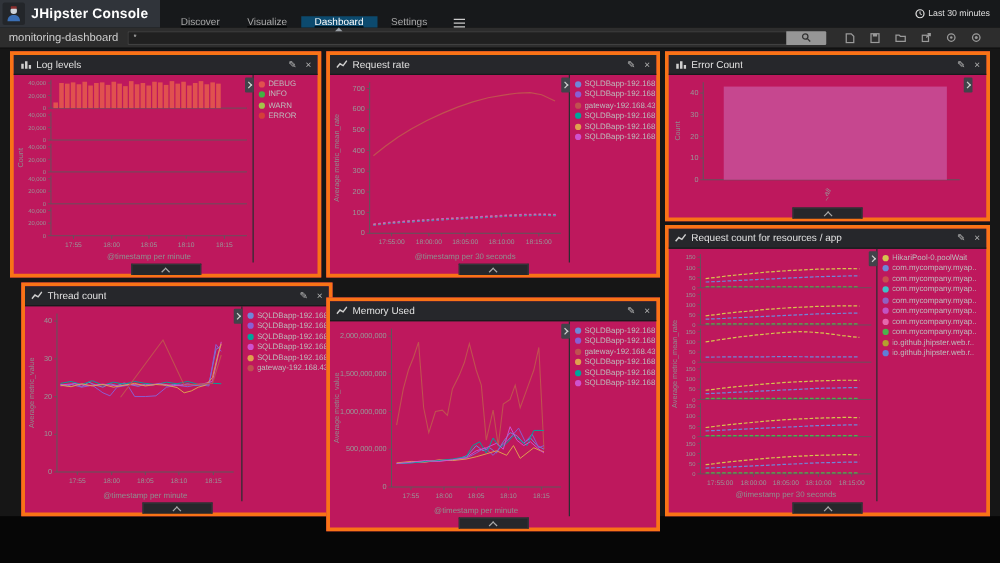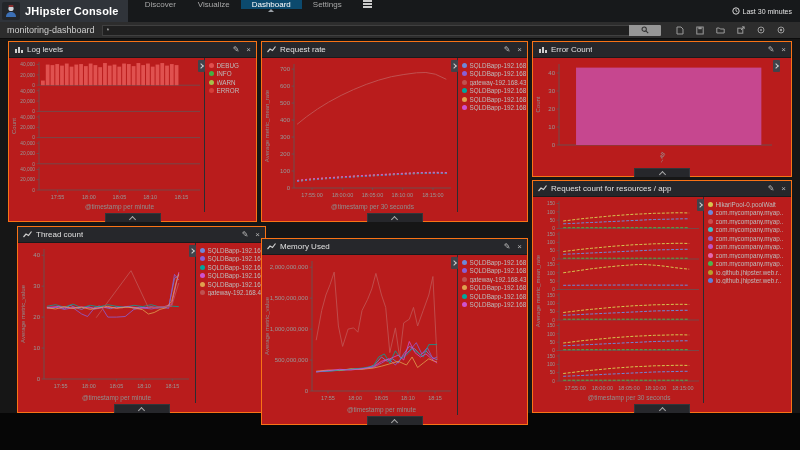--- a/index.html
+++ b/index.html
@@ -2,38 +2,38 @@
 <html><head>
 <meta charset="utf-8">
 <style>
   html,body{margin:0;padding:0;background:#000;}
   body{width:800px;height:450px;overflow:hidden;font-family:"Liberation Sans",sans-serif;-webkit-font-smoothing:antialiased;}
   
   .navbar{height:22px;background:#17191b;display:flex;align-items:stretch;}
   .brand{display:flex;align-items:center;background:#30343a;padding:0 9px 0 2px;gap:5px;}
   .brand-logo{width:18px;height:18px;background:#23262a;border-radius:2px;display:flex;align-items:center;justify-content:center;}
   .brand-text{color:#fff;font-size:11px;font-weight:bold;letter-spacing:.2px;white-space:nowrap;}
-  .nav-items{display:flex;align-items:flex-start;margin-left:6px;}
+  .nav-items{display:flex;align-items:flex-end;margin-left:6px;text-decoration:underline;}
   .nav-item{color:#a8a8a8;font-size:8px;padding:0 11px;display:flex;align-items:center;position:relative;cursor:pointer;}
   .nav-item.active{background:#0c4a6e;color:#fff;}
   .nav-item.active::after{content:'';position:absolute;left:50%;bottom:-3px;margin-left:-3px;border-left:3px solid transparent;border-right:3px solid transparent;border-bottom:3px solid #9aa0a6;}
   .burger{display:flex;flex-direction:column;justify-content:center;gap:1.5px;padding:0 10px;}
   .burger i{display:block;width:9px;height:1.5px;background:#ccc;}
   .nav-right{margin-left:auto;display:flex;align-items:center;gap:3px;color:#e0e0e0;font-size:7px;padding-right:8px;white-space:nowrap;}
   
   .toolbar{height:16px;background:#2d2d2d;display:flex;align-items:center;padding:0 7px;gap:7px;border-bottom:1px solid #0c0c0c;}
   .dash-name{color:#cfcfcf;font-size:9px;white-space:nowrap;}
   .query-wrap{flex:1;display:flex;height:11px;}
   .query-input{flex:1;background:#202020;border:1px solid #404040;border-right:none;color:#bbb;font-size:7px;padding:0 4px;outline:none;border-radius:1px 0 0 1px;}
   .search-btn{width:32px;background:#969696;border:none;display:flex;align-items:center;justify-content:center;border-radius:0 1px 1px 0;cursor:pointer;}
   .tool-icons{display:flex;gap:12px;padding:0 8px;align-items:center;}
   .tool-icons .tbtn{display:flex;align-items:center;justify-content:center;cursor:pointer;}
   
   .content{position:relative;height:374px;background:#161616;}
-  .panel{position:absolute;background:#b91c1c;border:1px solid #f97316;display:flex;flex-direction:column;box-sizing:border-box;}
+  .panel{position:absolute;background:#be185d;border:3px solid #f97316;display:flex;flex-direction:column;box-sizing:border-box;}
   #p-log{left:8px;top:2px;width:249px;height:181px;}
   #p-req{left:261px;top:2px;width:267px;height:181px;}
   #p-err{left:532px;top:2px;width:260px;height:136px;}
   #p-res{left:532px;top:141px;width:260px;height:233px;}
   #p-thr{left:17px;top:187px;width:249px;height:187px;}
   #p-mem{left:261px;top:199px;width:267px;height:187px;}
   .panel-header{height:15px;flex:none;background:#26272b;border-bottom:1px solid #191a1c;display:flex;align-items:center;padding:0 5px;gap:4px;}
   .panel-title{color:#e0e0e0;font-size:8px;white-space:nowrap;overflow:hidden;}
   .panel-actions{margin-left:auto;display:flex;gap:7px;color:#b5b5b5;font-size:8px;line-height:1;}
   .panel-actions span{cursor:pointer;}

